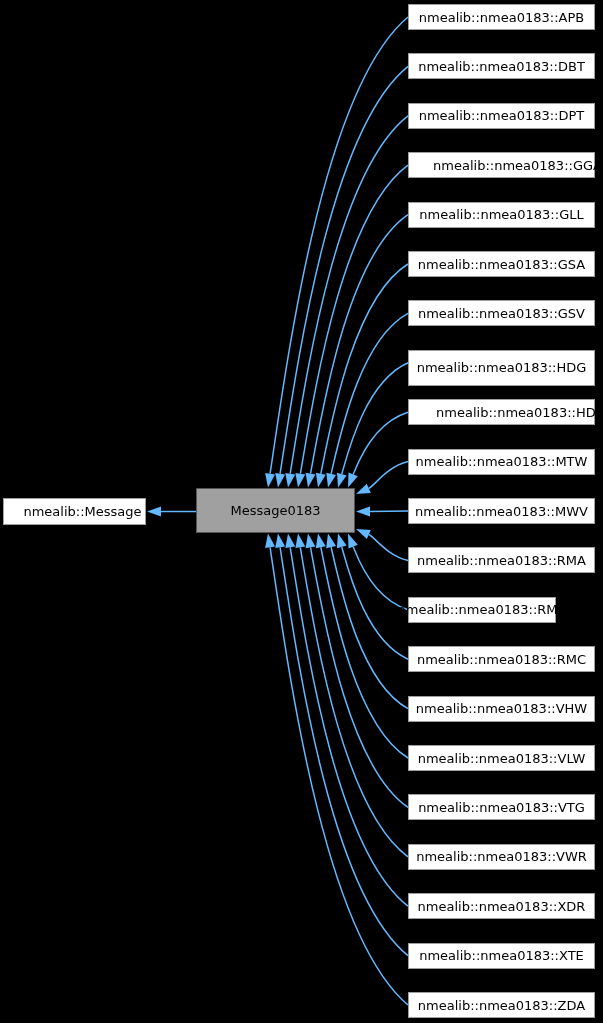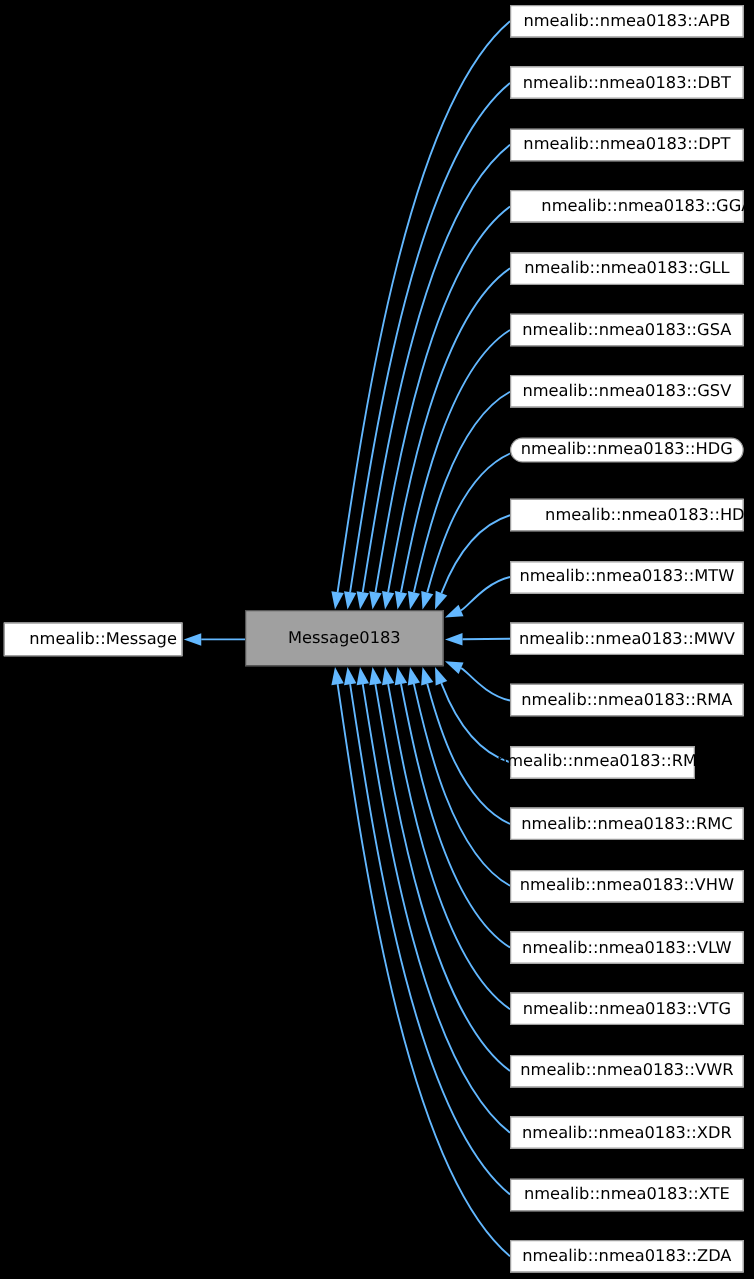--- a/index.html
+++ b/index.html
@@ -85,21 +85,21 @@
   </div>
 
   <div id="derived-nodes">
       <div class="node derived-node" style="left: 408px; top: 4px; width: 187px; height: 26px;">nmealib::nmea0183::APB</div>
       <div class="node derived-node" style="left: 408px; top: 53.4px; width: 187px; height: 26px;">nmealib::nmea0183::DBT</div>
       <div class="node derived-node" style="left: 408px; top: 102.8px; width: 187px; height: 26px;">nmealib::nmea0183::DPT</div>
       <div class="node derived-node" style="left: 408px; top: 152.2px; width: 187px; height: 26px; padding-left: 32px;">nmealib::nmea0183::GGA</div>
       <div class="node derived-node" style="left: 408px; top: 201.6px; width: 187px; height: 26px;">nmealib::nmea0183::GLL</div>
       <div class="node derived-node" style="left: 408px; top: 251px; width: 187px; height: 26px;">nmealib::nmea0183::GSA</div>
       <div class="node derived-node" style="left: 408px; top: 300.4px; width: 187px; height: 26px;">nmealib::nmea0183::GSV</div>
-      <div class="node derived-node" style="left: 408px; top: 349.8px; width: 187px; height: 20px; border-radius: 10px;">nmealib::nmea0183::HDG</div>
+      <div class="node derived-node" style="left: 408px; top: 349.8px; width: 187px; height: 36px;">nmealib::nmea0183::HDG</div>
       <div class="node derived-node" style="left: 408px; top: 399.2px; width: 187px; height: 26px; padding-left: 40px;">nmealib::nmea0183::HDM</div>
       <div class="node derived-node" style="left: 408px; top: 448.6px; width: 187px; height: 26px;">nmealib::nmea0183::MTW</div>
       <div class="node derived-node" style="left: 408px; top: 498px; width: 187px; height: 26px;">nmealib::nmea0183::MWV</div>
       <div class="node derived-node" style="left: 408px; top: 547.4px; width: 187px; height: 26px;">nmealib::nmea0183::RMA</div>
       <div class="node derived-node" style="left: 408px; top: 596.8px; width: 148px; height: 26px;">nmealib::nmea0183::RMB</div>
       <div class="node derived-node" style="left: 408px; top: 646.2px; width: 187px; height: 26px;">nmealib::nmea0183::RMC</div>
       <div class="node derived-node" style="left: 408px; top: 695.6px; width: 187px; height: 26px;">nmealib::nmea0183::VHW</div>
       <div class="node derived-node" style="left: 408px; top: 745px; width: 187px; height: 26px;">nmealib::nmea0183::VLW</div>
       <div class="node derived-node" style="left: 408px; top: 794.4px; width: 187px; height: 26px;">nmealib::nmea0183::VTG</div>
       <div class="node derived-node" style="left: 408px; top: 843.8px; width: 187px; height: 26px;">nmealib::nmea0183::VWR</div>

